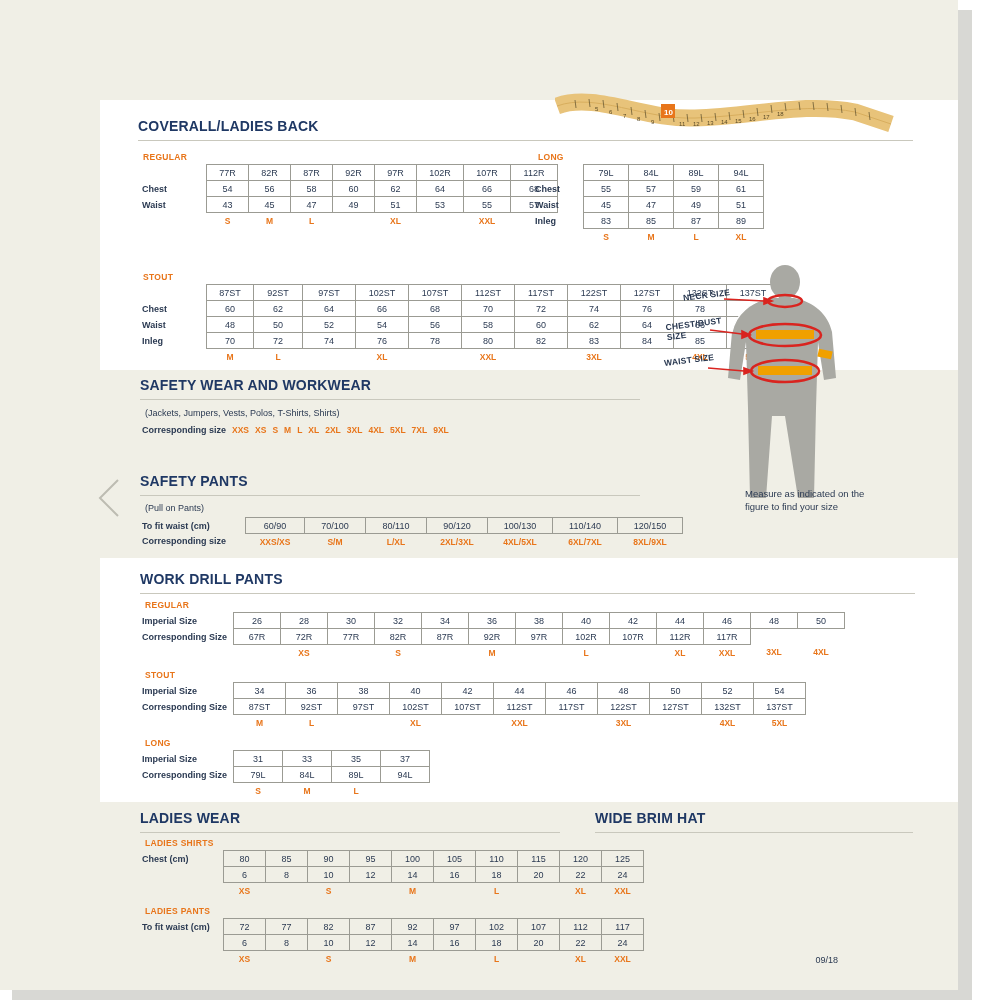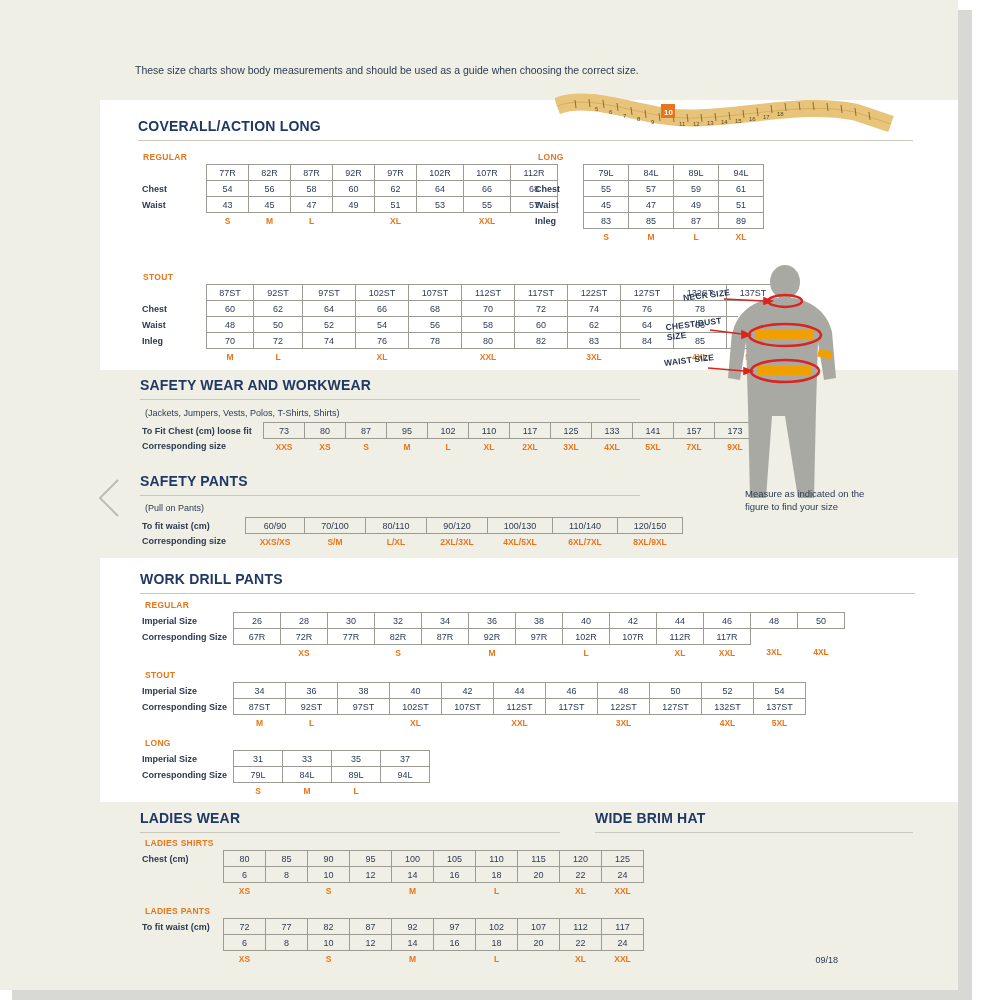--- a/index.html
+++ b/index.html
@@ -126,23 +126,22 @@
         <text x="166" y="34">14</text>
           <text x="180" y="33">15</text>
           <text x="194" y="31">16</text>
         <text x="208" y="29">17</text>
           <text x="222" y="26">18</text>
       </g>
       <rect x="106" y="14" width="14" height="14" fill="#e8751a"></rect>
       <text x="109" y="25" fill="#ffffff" font-size="8" font-weight="bold" font-family="Liberation Sans, sans-serif">10</text>
     </svg>
 
-    <div class="subtitle">These size charts show body measurements and should be used as a guide when choosing the correct size.</div>
-
-    <div class="sec-head" style="left:138px;top:118px;">COVERALL/ACTION LONG</div>
+
+    <div class="sec-head" style="left:138px;top:118px;">COVERALL/LADIES BACK</div>
     <div class="rule" style="left:138px;top:140px;width:775px;"></div>
 
     <div class="orange-label" style="left:143px;top:152px;">REGULAR</div>
     <table class="grid" style="left:140px;top:164px;">
       <tbody>
           <tr>
         <td class="blank" style="width:60px;"></td>
         <td style="width:35px;">77R</td>
         <td style="width:35px;">82R</td>
         <td style="width:35px;">87R</td>
@@ -304,35 +303,20 @@
       </tr>
     </tbody>
       </table>
 
     <div class="sec-head" style="left:140px;top:377px;">SAFETY WEAR AND WORKWEAR</div>
     <div class="rule" style="left:140px;top:399px;width:500px;"></div>
     <div class="note" style="left:145px;top:408px;">(Jackets, Jumpers, Vests, Polos, T-Shirts, Shirts)</div>
 
     <table class="grid" style="left:140px;top:422px;">
       <tbody>
-          <tr>
-        <td class="rowhead" style="width:118px;">To Fit Chest (cm) loose fit</td>
-        <td style="width:34px;">73</td>
-        <td style="width:34px;">80</td>
-        <td style="width:34px;">87</td>
-        <td style="width:34px;">95</td>
-        <td style="width:34px;">102</td>
-        <td style="width:34px;">110</td>
-        <td style="width:34px;">117</td>
-        <td style="width:34px;">125</td>
-        <td style="width:34px;">133</td>
-        <td style="width:34px;">141</td>
-        <td style="width:34px;">157</td>
-        <td style="width:34px;">173</td>
-      </tr>
       <tr>
         <td class="rowhead">Corresponding size</td>
         <td class="sizeb">XXS</td>
         <td class="sizeb">XS</td>
         <td class="sizeb">S</td>
         <td class="sizeb">M</td>
         <td class="sizeb">L</td>
         <td class="sizeb">XL</td>
         <td class="sizeb">2XL</td>
         <td class="sizeb">3XL</td>

